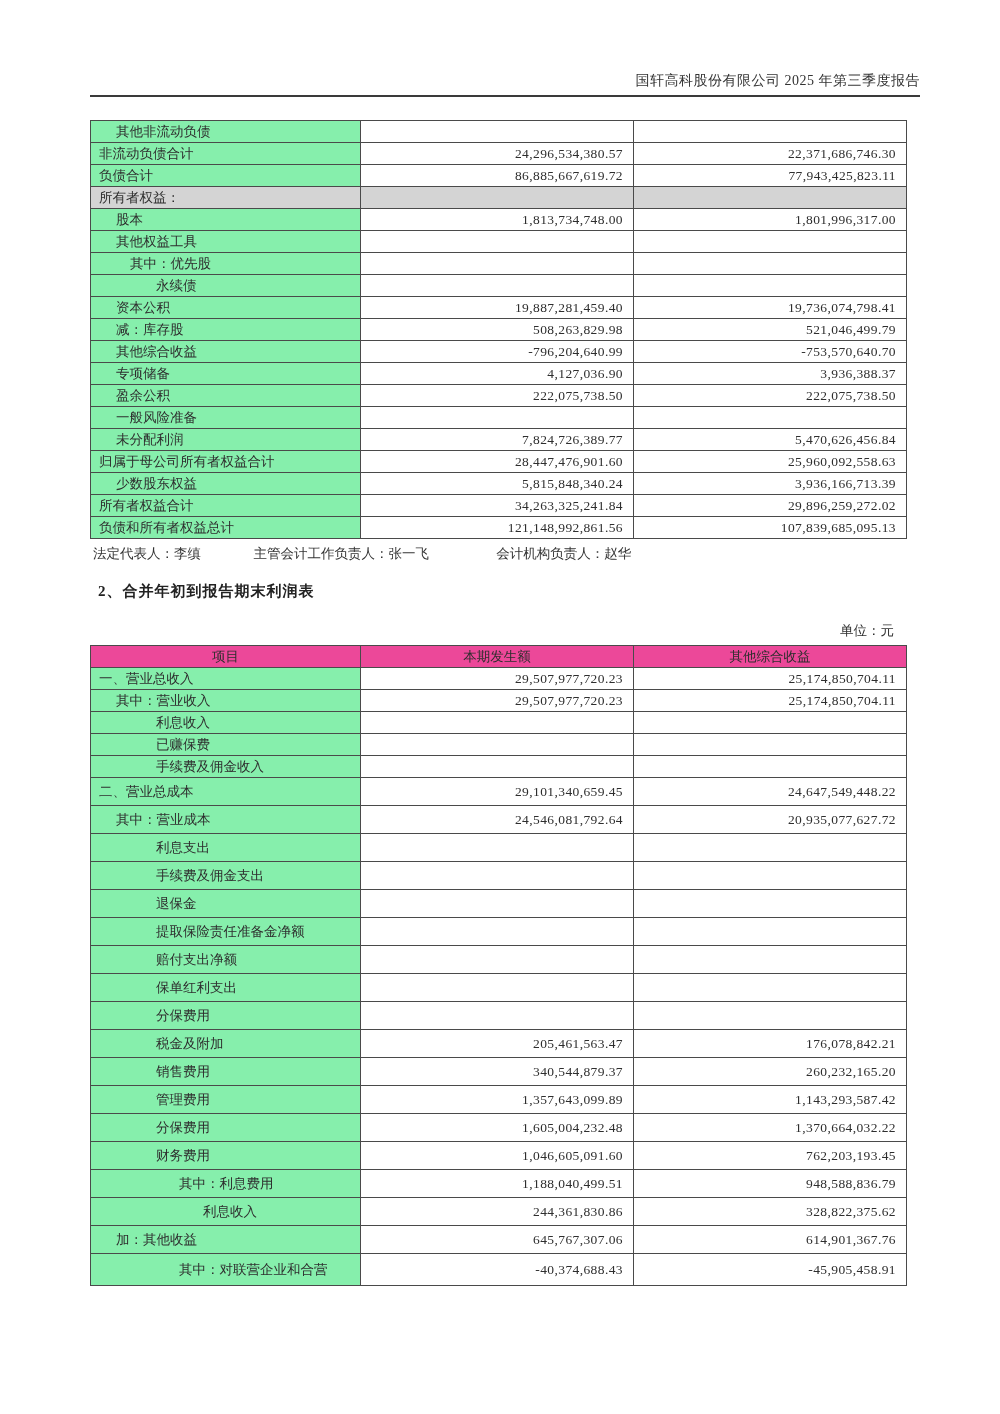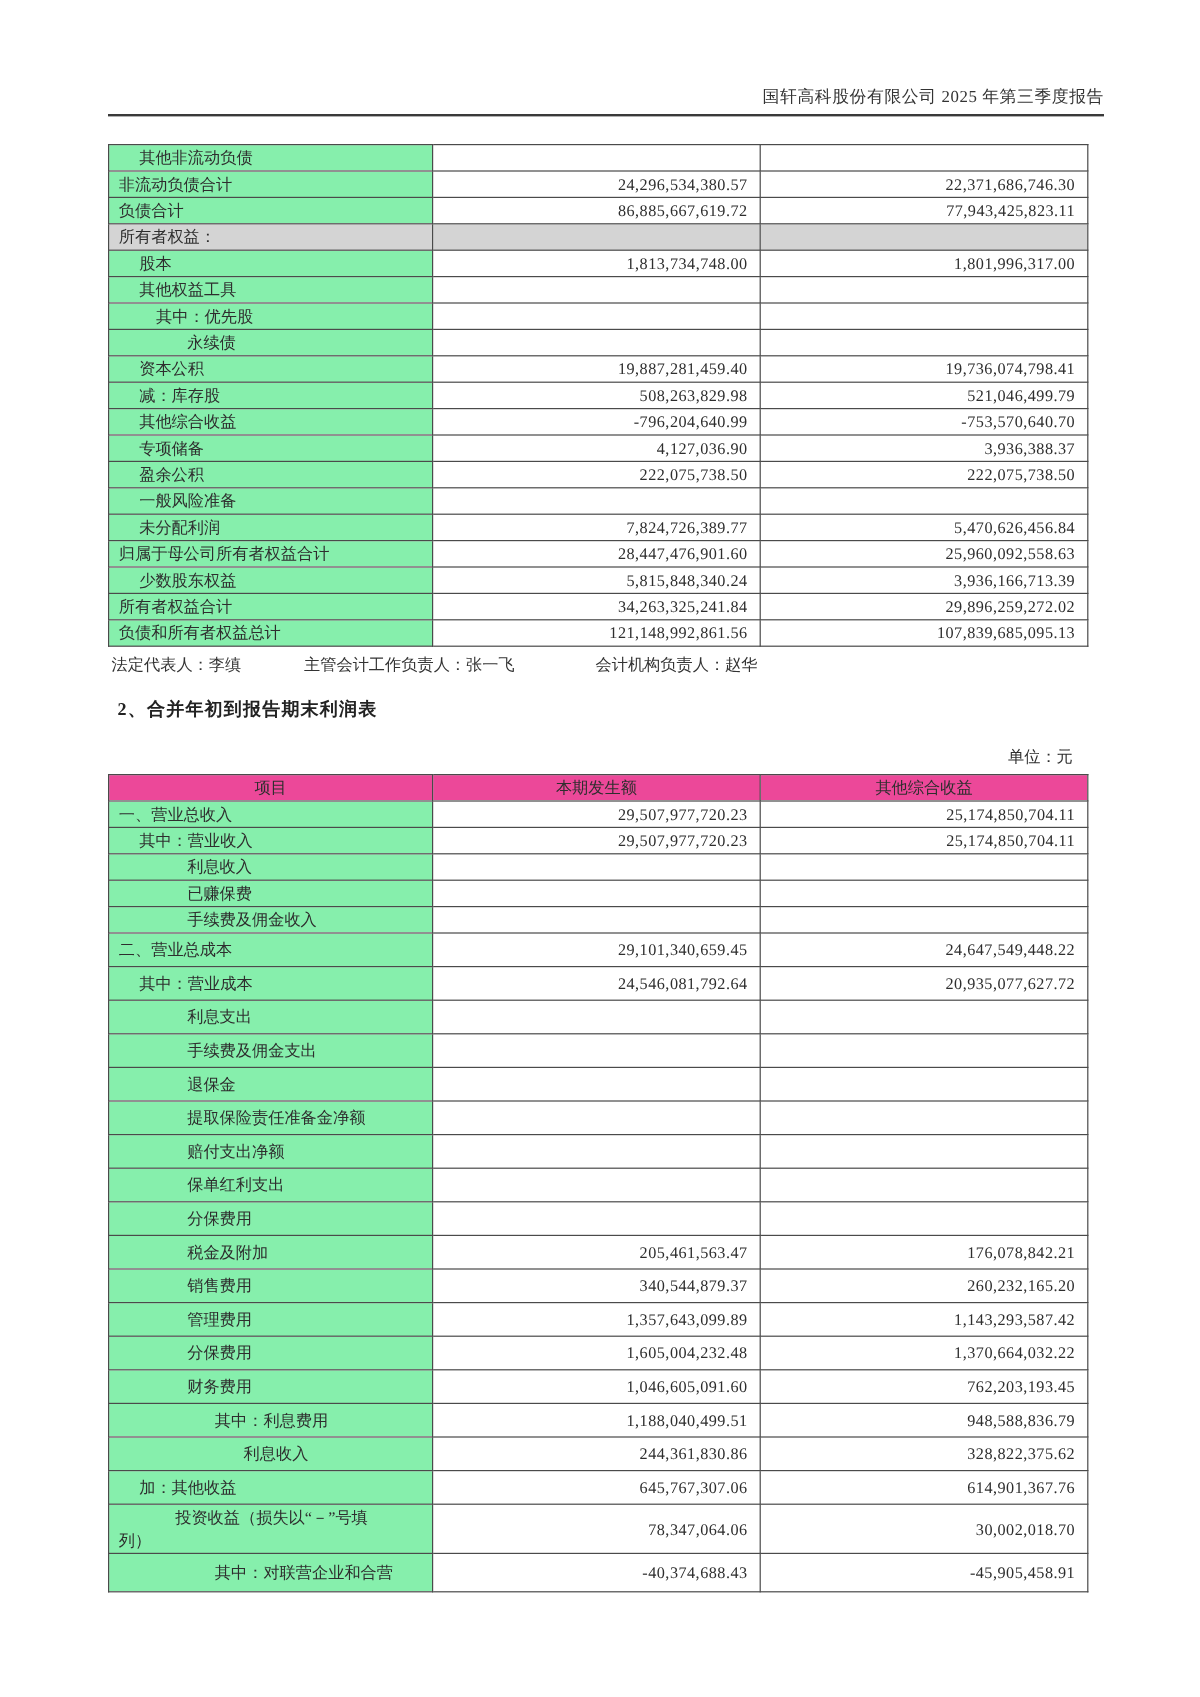--- a/index.html
+++ b/index.html
@@ -335,26 +335,20 @@
           <td class="lbl ind-5">利息收入</td>
           <td class="val">244,361,830.86</td>
           <td class="val">328,822,375.62</td>
         </tr>
         <tr>
           <td class="lbl ind-1">加：其他收益</td>
           <td class="val">645,767,307.06</td>
           <td class="val">614,901,367.76</td>
         </tr>
         <tr>
-          <td class="lbl ind-0 hang">投资收益（损失以“－”号填
-列）</td>
-          <td class="val">78,347,064.06</td>
-          <td class="val">30,002,018.70</td>
-        </tr>
-        <tr>
           <td class="lbl ind-4">其中：对联营企业和合营</td>
           <td class="val">-40,374,688.43</td>
           <td class="val">-45,905,458.91</td>
         </tr>
       </tbody>
   </table>
 
 </div>
 
 </body></html>

